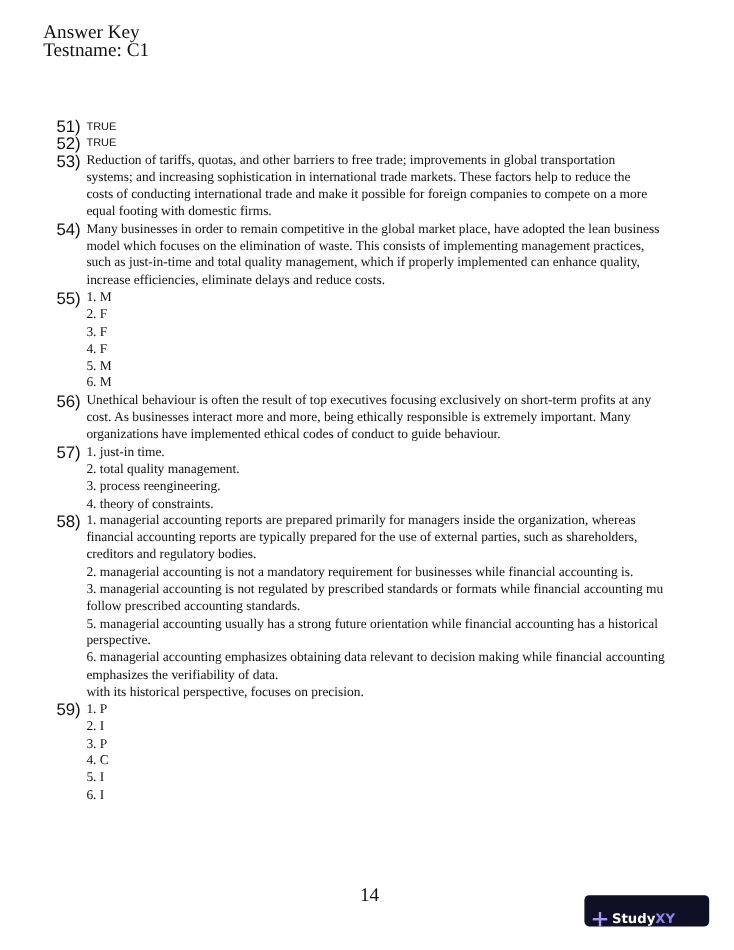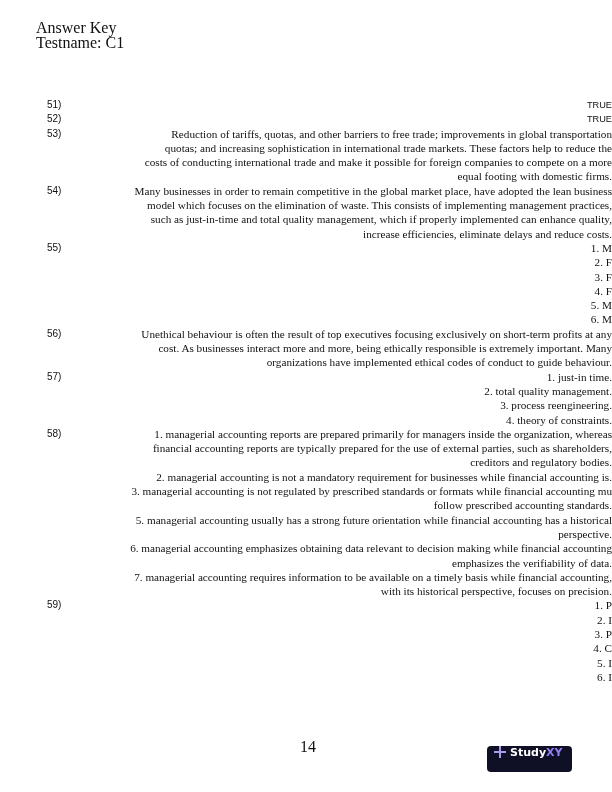--- a/index.html
+++ b/index.html
@@ -1,26 +1,26 @@
 <!DOCTYPE html>
 <html><head>
   <meta charset="utf-8">
   <style>
     html, body { margin: 0; padding: 0; background: #ffffff; }
     body { width: 612px; height: 792px; position: relative; overflow: hidden; color: #111; }
     .serif { font-family: "Liberation Serif", "DejaVu Serif", serif; }
     .header { position: absolute; left: 36px; top: 20px; font-size: 16px; line-height: 15px; }
     .content { position: absolute; left: 47px; top: 98px; width: 565px; }
     .q { position: relative; font-size: 11.2px; line-height: 14.3px; }
-    .q .num { position: absolute; left: 0; top: 0; font-size: 10px; font-family: "Liberation Sans", "DejaVu Sans", sans-serif; }
-    .q .body { margin-left: 12px; white-space: nowrap; text-align: right; }
+    .q .num { position: absolute; left: 0; top: 0; font-size: 14px; font-family: "Liberation Sans", "DejaVu Sans", sans-serif; }
+    .q .body { margin-left: 25px; white-space: nowrap; }
     .q .tf { font-family: "Liberation Sans", "DejaVu Sans", sans-serif; font-size: 9.2px; }
     .q .line { display: block; white-space: nowrap; overflow: visible; }
     .page-num { position: absolute; left: 300px; top: 738px; font-size: 16px; }
-    .badge { position: absolute; left: 487px; top: 746px; width: 85px; height: 26px; background: #0f1026; border-radius: 4px; display: flex; align-items: flex-start; padding-left: 7px; box-sizing: border-box; }
+    .badge { position: absolute; left: 487px; top: 746px; width: 104px; height: 26px; background: #0f1026; border-radius: 4px; display: flex; align-items: flex-end; padding-left: 7px; box-sizing: border-box; }
     .badge .plus { width: 12px; height: 12px; position: relative; margin-right: 4px; }
     .badge .plus::before, .badge .plus::after { content: ""; position: absolute; background: #a99bf0; }
     .badge .plus::before { left: 5px; top: 0; width: 2px; height: 12px; }
     .badge .plus::after { left: 0; top: 5px; width: 12px; height: 2px; }
     .badge .txt { font-family: "DejaVu Sans", sans-serif; font-weight: bold; font-size: 11px; color: #ffffff; letter-spacing: 0; }
     .badge .xy { color: #8f7ff0; }
   </style>
 </head>
 <body>
 
@@ -39,21 +39,21 @@
     <div class="q">
       <span class="num">52)</span>
       <div class="body">
         <span class="line tf">TRUE</span>
       </div>
     </div>
     <div class="q">
       <span class="num">53)</span>
       <div class="body">
         <span class="line">Reduction of tariffs, quotas, and other barriers to free trade; improvements in global transportation</span>
-        <span class="line">quotas; and increasing sophistication in international trade markets. These factors help to reduce the</span>
+        <span class="line">systems; and increasing sophistication in international trade markets. These factors help to reduce the</span>
         <span class="line">costs of conducting international trade and make it possible for foreign companies to compete on a more</span>
         <span class="line">equal footing with domestic firms.</span>
       </div>
     </div>
     <div class="q">
       <span class="num">54)</span>
       <div class="body">
         <span class="line">Many businesses in order to remain competitive in the global market place, have adopted the lean business</span>
         <span class="line">model which focuses on the elimination of waste. This consists of implementing management practices,</span>
         <span class="line">such as just-in-time and total quality management, which if properly implemented can enhance quality,</span>
@@ -94,21 +94,20 @@
         <span class="line">1. managerial accounting reports are prepared primarily for managers inside the organization, whereas</span>
         <span class="line">financial accounting reports are typically prepared for the use of external parties, such as shareholders,</span>
         <span class="line">creditors and regulatory bodies.</span>
         <span class="line">2. managerial accounting is not a mandatory requirement for businesses while financial accounting is.</span>
         <span class="line">3. managerial accounting is not regulated by prescribed standards or formats while financial accounting mu</span>
         <span class="line">follow prescribed accounting standards.</span>
         <span class="line">5. managerial accounting usually has a strong future orientation while financial accounting has a historical</span>
         <span class="line">perspective.</span>
         <span class="line">6. managerial accounting emphasizes obtaining data relevant to decision making while financial accounting</span>
         <span class="line">emphasizes the verifiability of data.</span>
-        <span class="line">7. managerial accounting requires information to be available on a timely basis while financial accounting,</span>
         <span class="line">with its historical perspective, focuses on precision.</span>
       </div>
     </div>
     <div class="q">
       <span class="num">59)</span>
       <div class="body">
         <span class="line">1. P</span>
         <span class="line">2. I</span>
         <span class="line">3. P</span>
         <span class="line">4. C</span>

